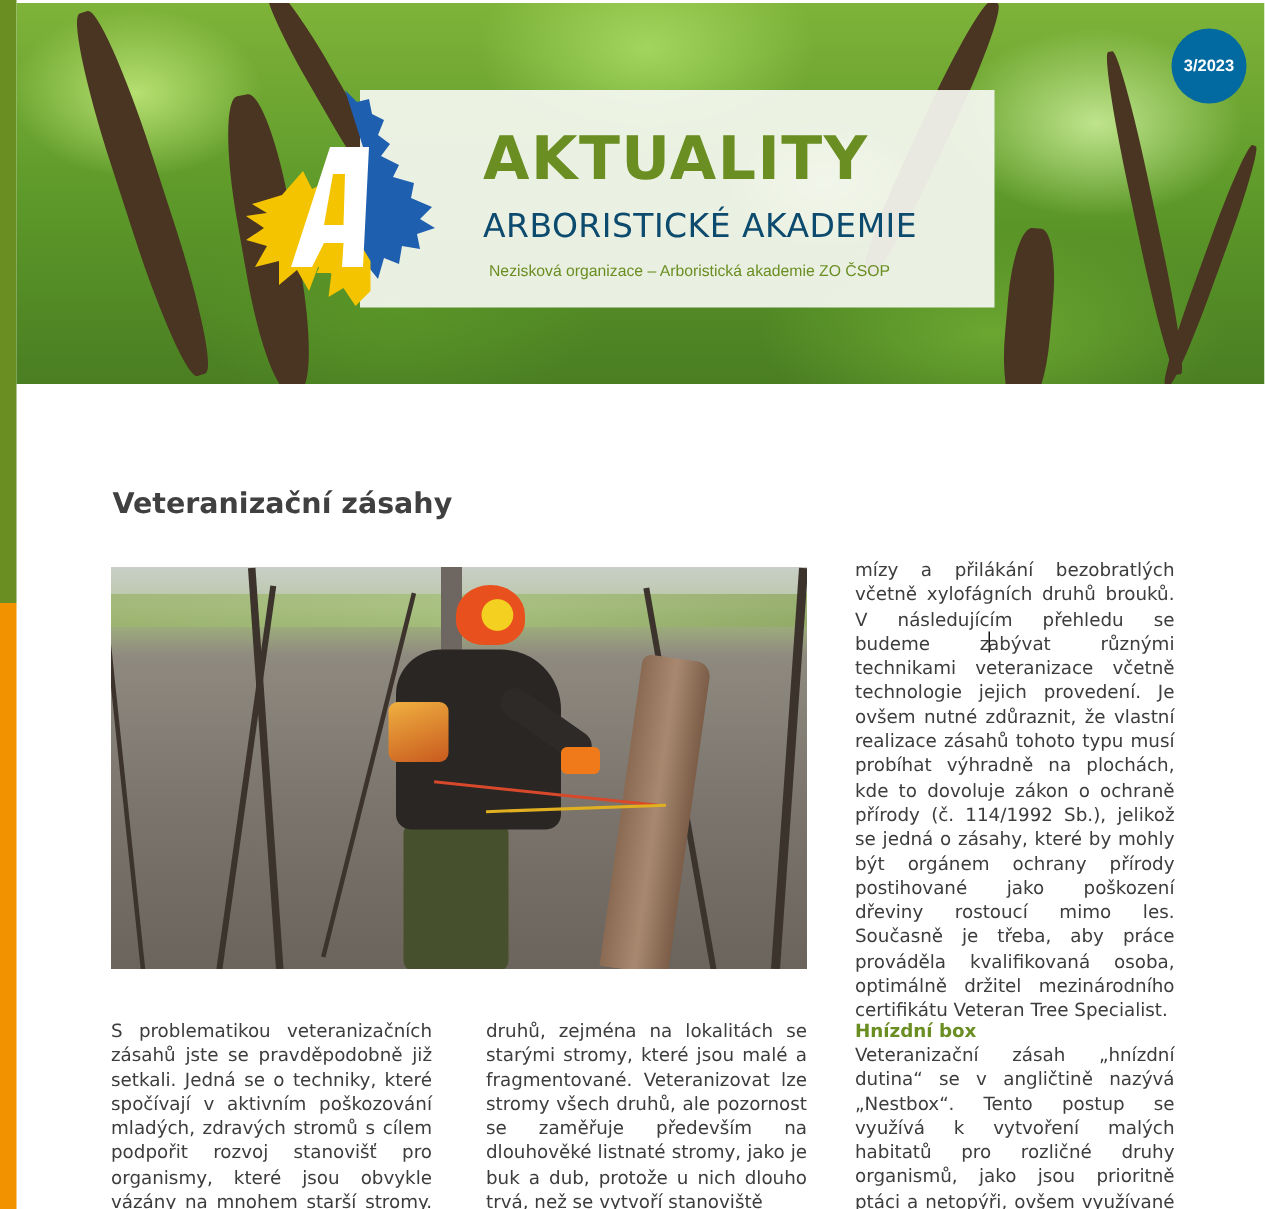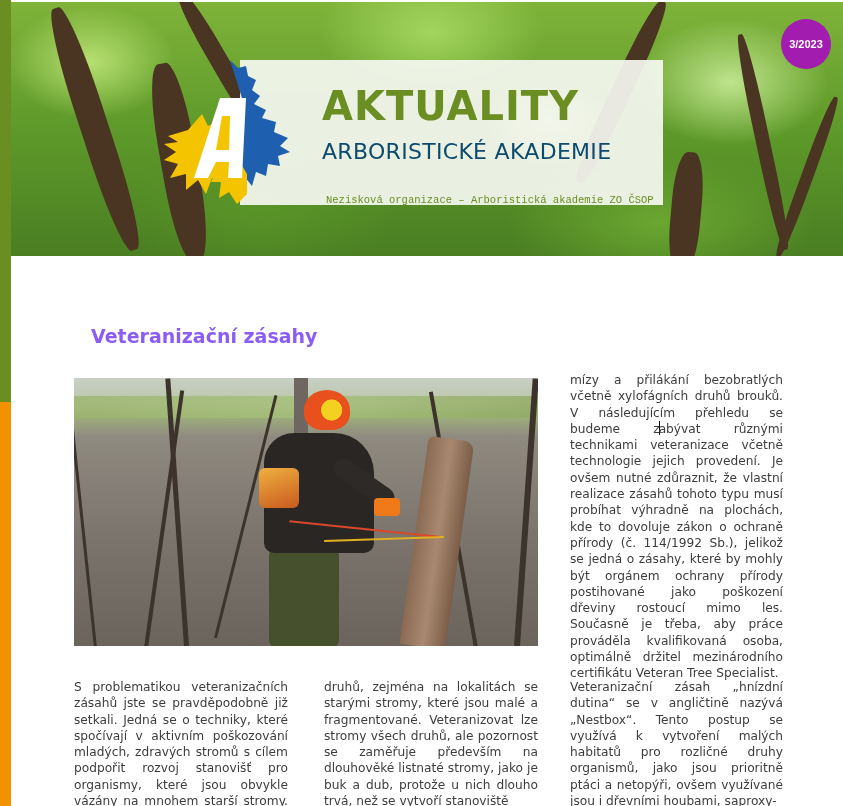--- a/index.html
+++ b/index.html
@@ -31,38 +31,38 @@
       position: absolute; left: 322px; top: 86px;
       font-family: "DejaVu Sans", sans-serif; font-weight: bold;
       font-size: 40px; letter-spacing: 1px; color: #6b8e23; line-height: 1;
     }
     .title-sub {
       position: absolute; left: 322px; top: 141px;
       font-family: "DejaVu Sans", sans-serif;
       font-size: 22px; color: #0c4a6e; line-height: 1; letter-spacing: 0.3px;
     }
     .title-org {
-      position: absolute; left: 326px; top: 195px;
-      font-family: Liberation Mono, monospace;
+      position: absolute; left: 326px; top: 176px;
+      font-family: Liberation Sans, sans-serif;
       font-size: 10.5px; color: #6b8e23; line-height: 1;
     }
 
     .logo { position: absolute; left: 160px; top: 58px; width: 145px; height: 152px; }
 
     .issue-badge {
       position: absolute; left: 781px; top: 19px; width: 50px; height: 50px; border-radius: 50%;
-      background: #a21caf; color: #ffffff; font-weight: bold; font-size: 11px;
+      background: #0369a1; color: #ffffff; font-weight: bold; font-size: 11px;
       display: flex; align-items: center; justify-content: center;
     }
 
     
     .article-title {
-      position: absolute; left: 91px; top: 325px;
+      position: absolute; left: 75px; top: 325px;
       font-family: "DejaVu Sans", sans-serif; font-weight: bold;
-      font-size: 19px; color: #8b5cf6;
+      font-size: 19px; color: #404040;
     }
 
     .photo {
       position: absolute; left: 74px; top: 378px; width: 464px; height: 268px; overflow: hidden;
       background:
         linear-gradient(180deg, #c9cfc6 0%, #b9c6a8 10%, #9eb07a 14%, #8f8a80 22%, #7a746c 60%, #6b645c 100%);
     }
     .photo .field { position: absolute; left: 0; top: 18px; width: 100%; height: 22px; background: linear-gradient(90deg,#9cb56e,#a6c07a,#90aa62); opacity: .8; }
     .photo .branch { position: absolute; background: #3b332c; transform-origin: bottom center; }
     .photo .stump { position: absolute; left: 340px; top: 60px; width: 46px; height: 210px; background: linear-gradient(90deg,#8a6a52,#a88970,#7b5d48); transform: rotate(8deg); border-radius: 6px 10px 0 0; }
@@ -146,14 +146,15 @@
 
 <div class="col col2">
   <p>druhů, zejména na lokalitách se starými stromy, které jsou malé a fragmentované. Veteranizovat lze stromy všech druhů, ale pozornost se zaměřuje především na dlouhověké listnaté stromy, jako je buk a dub, protože u nich dlouho trvá, než se vytvoří stanoviště</p>
 </div>
 
 <div class="col col3">
   <p><span>mízy a přilákání bezobratlých včetně xylofágních druhů brouků. V následujícím přehledu se budeme z</span><span class="caret"></span><span>abývat různými technikami veteranizace včetně technologie jejich provedení. Je ovšem nutné zdůraznit, že vlastní realizace zásahů tohoto typu musí probíhat výhradně na plochách, kde to dovoluje zákon o ochraně přírody (č. 114/1992 Sb.), jelikož se jedná o zásahy, které by mohly být orgánem ochrany přírody postihované jako poškození dřeviny rostoucí mimo les. Současně je třeba, aby práce prováděla kvalifikovaná osoba, optimálně držitel mezinárodního certifikátu Veteran Tree Specialist.</span></p>
 </div>
 
 <div class="col col3b">
+  <div class="section-head">Hnízdní box</div>
   <p>Veteranizační zásah „hnízdní dutina“ se v angličtině nazývá „Nestbox“. Tento postup se využívá k vytvoření malých habitatů pro rozličné druhy organismů, jako jsou prioritně ptáci a netopýři, ovšem využívané jsou i dřevními houbami, saproxy-</p>
 </div>
 
 </body></html>

